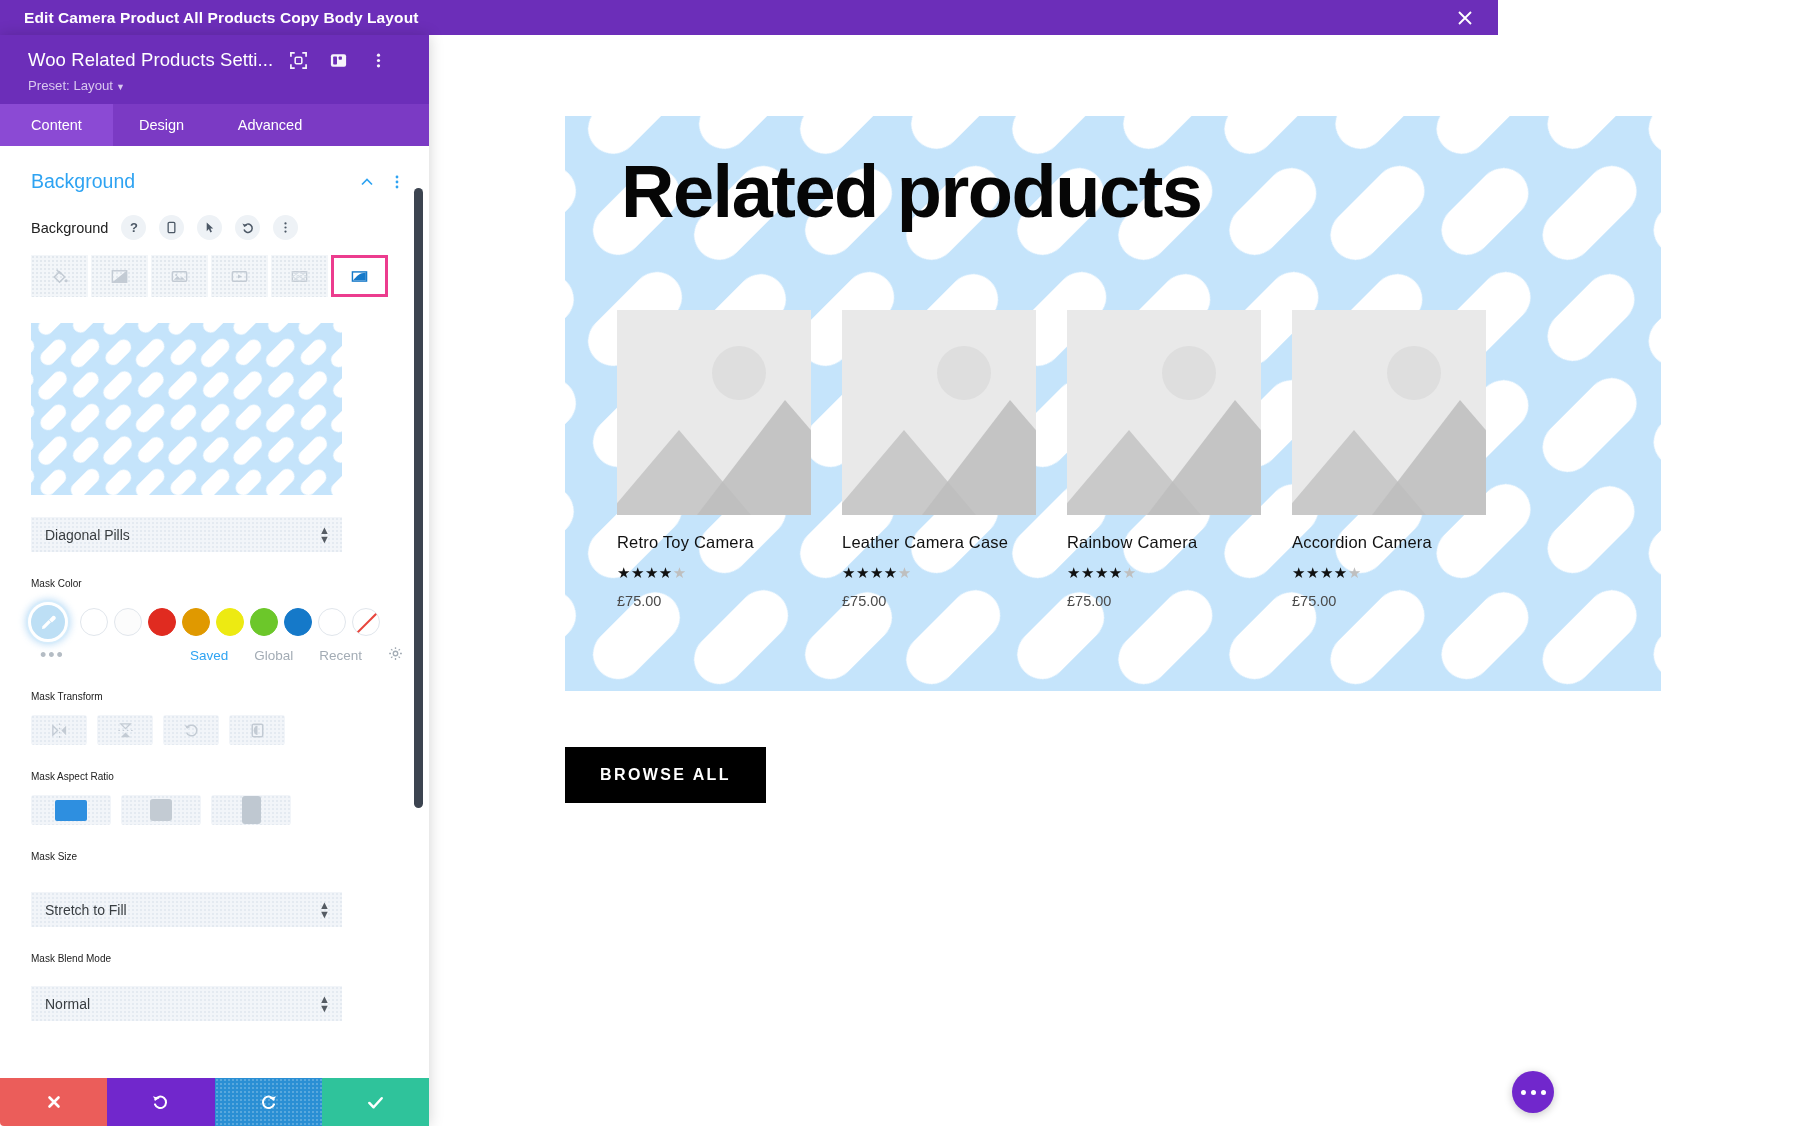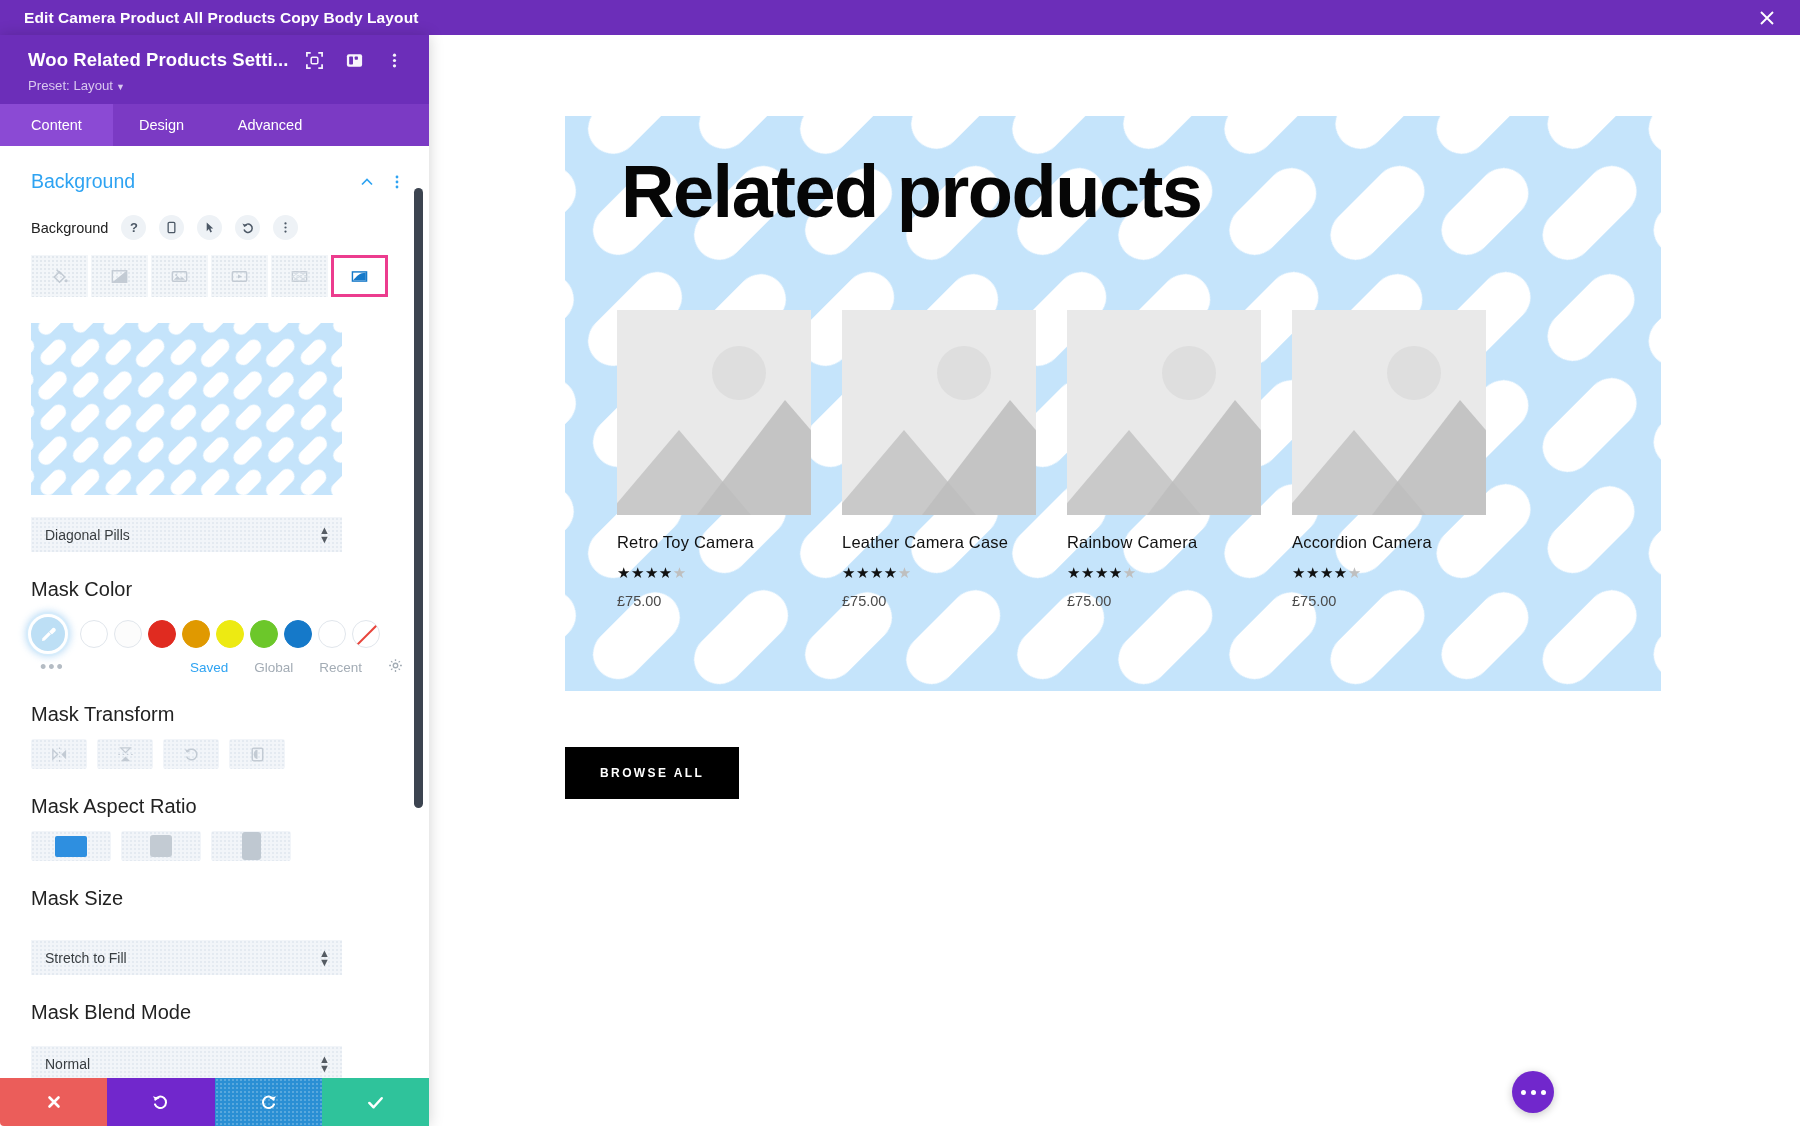--- a/index.html
+++ b/index.html
@@ -6,21 +6,21 @@
   html, body {
     width: 1800px; height: 1126px;
     overflow: hidden;
     font-family: "Liberation Sans", sans-serif;
     background: #ffffff;
   }
 
   
   .topbar {
     position: absolute; top: 0; left: 0;
-    width: 1800px; height: 35px;
+    width: 1498px; height: 35px;
     background: #6c2eb9;
     display: flex; align-items: center;
     color: #ffffff;
   }
   .topbar-title {
     font-size: 15.5px; font-weight: bold;
     margin-left: 24px; letter-spacing: .1px;
     white-space: nowrap;
   }
   .topbar-close {
@@ -39,21 +39,21 @@
     box-shadow: 0 0 14px rgba(0,0,0,.18);
     z-index: 5;
   }
   .panel-head {
     background: #6c2eb9; color: #fff;
     padding: 14px 20px 10px 28px;
     position: relative; flex: 0 0 auto;
   }
   .panel-head-row { display: flex; align-items: center; }
   .panel-title {
-    font-size: 18.5px; font-weight: bold;
+    font-size: 18.5px; font-weight: normal;
     white-space: nowrap; letter-spacing: .1px;
   }
   .panel-head-icons { display: flex; align-items: center; margin-left: 16px; gap: 21px; }
   .hicon { width: 19px; height: 19px; opacity: .95; cursor: pointer; display:block; }
   .preset {
     font-size: 13.2px; color: #d9c8ef; margin-top: 7px;
     cursor: pointer; display: inline-block;
   }
   .preset .caret { font-size: 9px; margin-left: 3px; }
 
@@ -128,21 +128,21 @@
     background-size: 4px 4px;
     display: flex; align-items: center;
     padding: 0 12px 0 14px; cursor: pointer;
     font-size: 14px; color: #383d41;
   }
   .selectbox span:first-child { flex: 1 1 auto; }
   .sb-arrows { font-size: 11px; color: #545b63; line-height: .8; }
 
   .sub-label {
     padding: 26px 0 0 31px;
-    font-size: 20px; color: #222;
+    font-size: 10px; color: #222;
   }
 
   .swatches {
     display: flex; align-items: center;
     padding: 13px 0 0 28px; gap: 6px;
   }
   .sw {
     width: 28px; height: 28px; border-radius: 50%;
     border: 1px solid #e1e6ec; cursor: pointer;
     flex: 0 0 auto;
@@ -243,21 +243,21 @@
     white-space: nowrap; letter-spacing: .2px;
   }
   .stars { margin-top: 13px; font-size: 15px; letter-spacing: .5px; line-height: 1; }
   .st-on { color: #111; }
   .st-off { color: #bfbfbf; }
   .p-price { margin-top: 13px; font-size: 14.5px; color: #4a4a4a; }
 
   .browse {
     position: absolute; left: 136px; top: 712px;
     background: #000; color: #fff;
-    padding: 19px 35px; font-size: 12px;
+    padding: 19px 35px; font-size: 16px;
     letter-spacing: 2.4px; font-weight: bold; cursor: pointer;
     display: inline-block;
   }
   .fab {
     position: absolute; left: 1083px; top: 1036px;
     width: 42px; height: 42px; border-radius: 50%;
     background: #7127cc; cursor: pointer;
     display: flex; align-items: center; justify-content: center;
     box-shadow: 0 2px 9px rgba(0,0,0,.22);
   }

